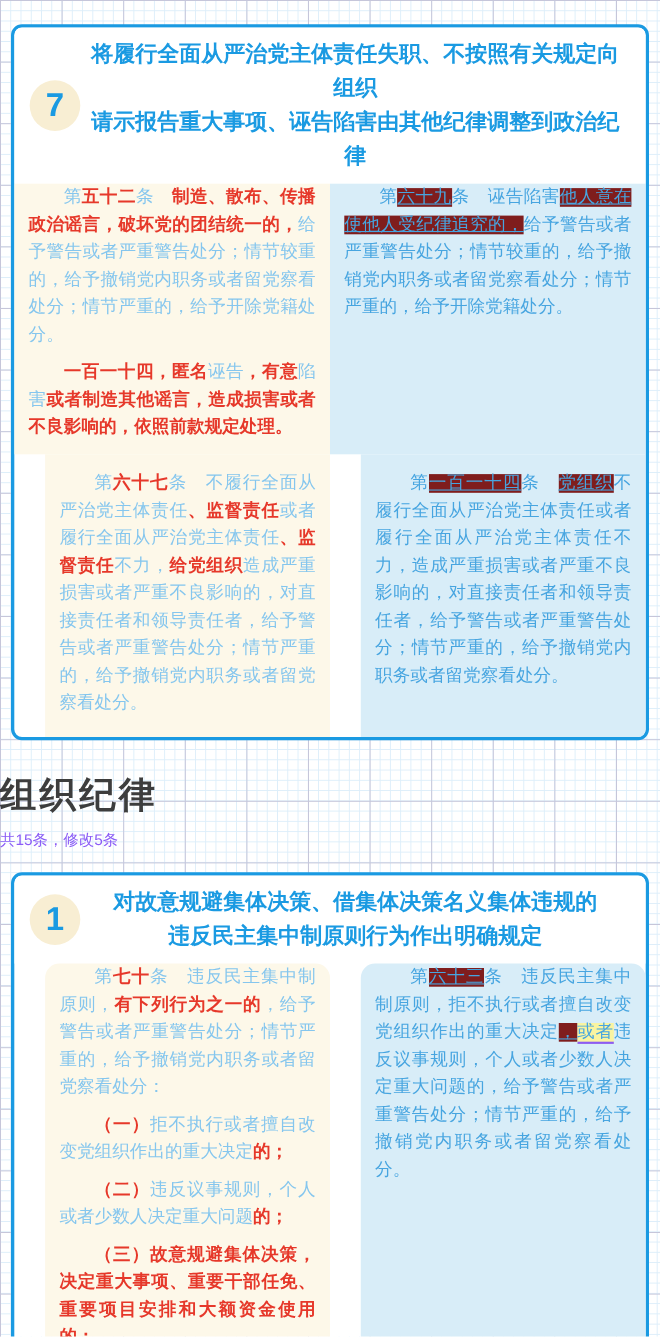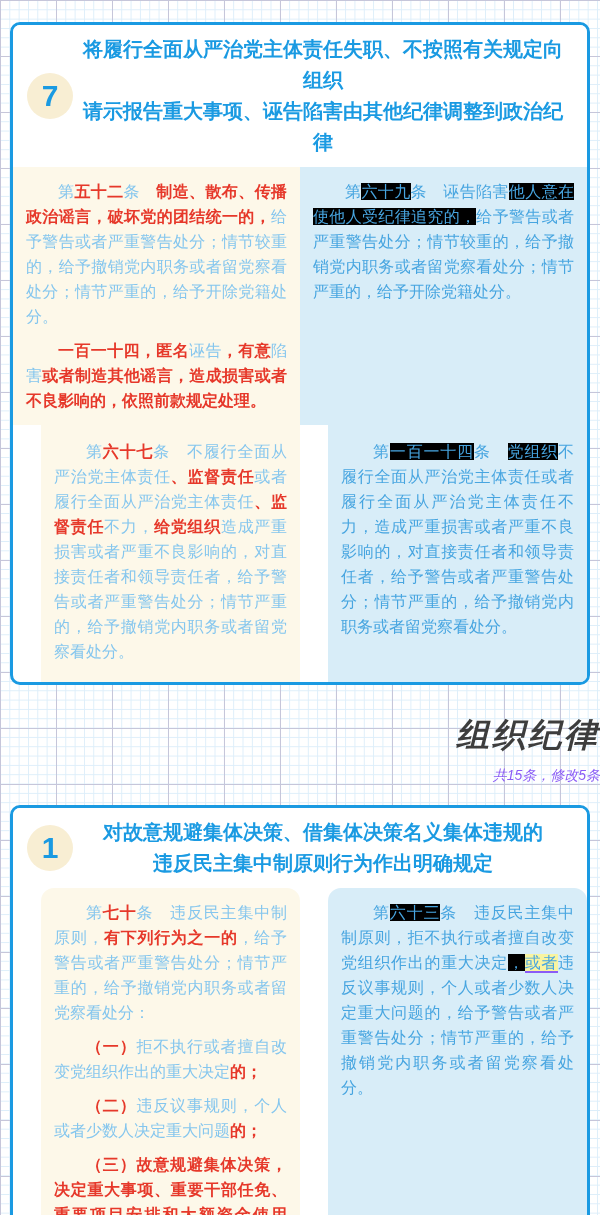--- a/index.html
+++ b/index.html
@@ -38,39 +38,39 @@
   .card-title{
     flex:1;text-align:center;
     color:#1a9ae2;font-size:20px;line-height:31px;font-weight:700;
     white-space:pre-line;margin:0;padding:0 2px;
   }
   .card-body{display:flex;flex-direction:column;}
   .cmp-row{display:flex;align-items:stretch;}
   .col{width:50%;box-sizing:border-box;padding:0 13px;}
   .col-old{background:#fdf8e9;}
   .col-new{background:#d8edf8;}
-  .cmp-row:first-child .col{padding-top:12px;}
+  .cmp-row:first-child .col{padding-top:0;}
   .cmp-row:not(:first-child) .col{padding-top:14px;}
   .cmp-row .col{padding-bottom:12px;}
   .cmp-row:last-child .col{padding-bottom:18px;margin-left:28px;}
   .card.last .cmp-row:last-child .col{padding-bottom:30px;border-radius:13px;}
   .para{
     margin:0 0 9px;
     text-indent:2em;
     text-align:justify;
     font-size:16px;line-height:25px;
     font-weight:400;
   }
   .para:last-child{margin-bottom:0;}
   .run-old{color:#85c6ee;}
   .run-rm{color:#e6382a;font-weight:700;}
   .run-new{color:#47a5e0;}
-  .run-hl{color:#47a5e0;background:#000000;}
+  .run-hl{color:#47a5e0;background:#7f1d1d;text-decoration:underline;}
   .run-hlu{color:#47a5e0;background:#f9f4a1;border-bottom:2px solid #8b5cf6;}
-  .section-divider{text-align:right;padding:28px 0 20px;font-style:italic;}
+  .section-divider{text-align:left;padding:28px 0 20px;}
   .section-title{
     margin:0;font-size:33px;color:#3d3d3d;font-weight:700;letter-spacing:3px;
   }
   .section-subtitle{
     margin:9px 0 0;font-size:14px;color:#8b5cf6;font-weight:400;
   }
 </style>
 </head>
 <body>
 

